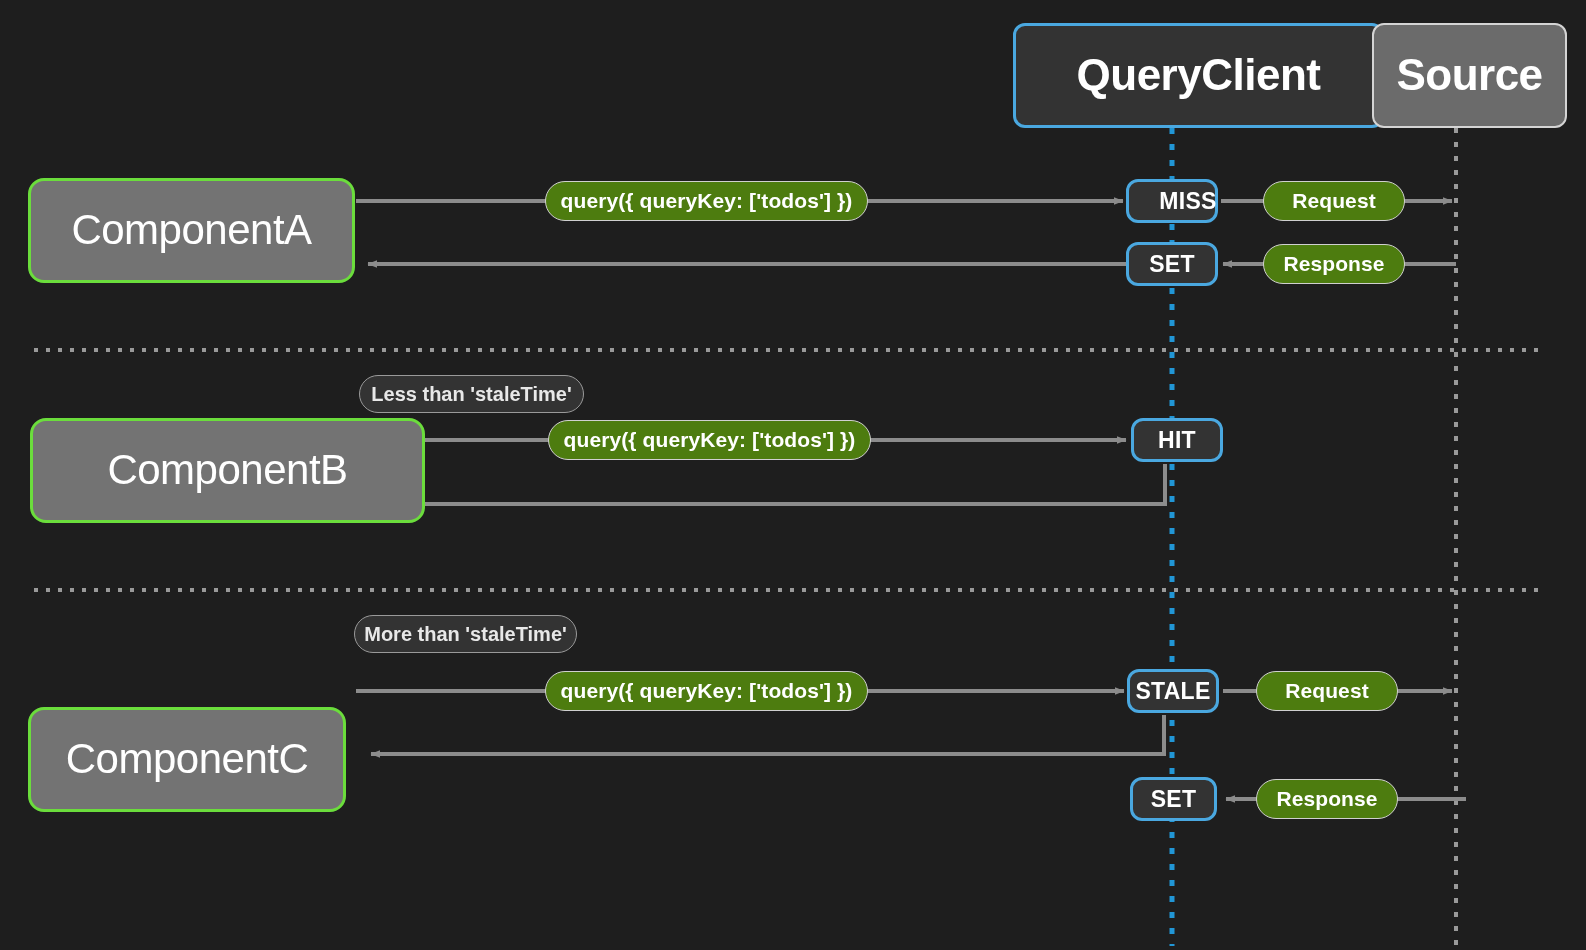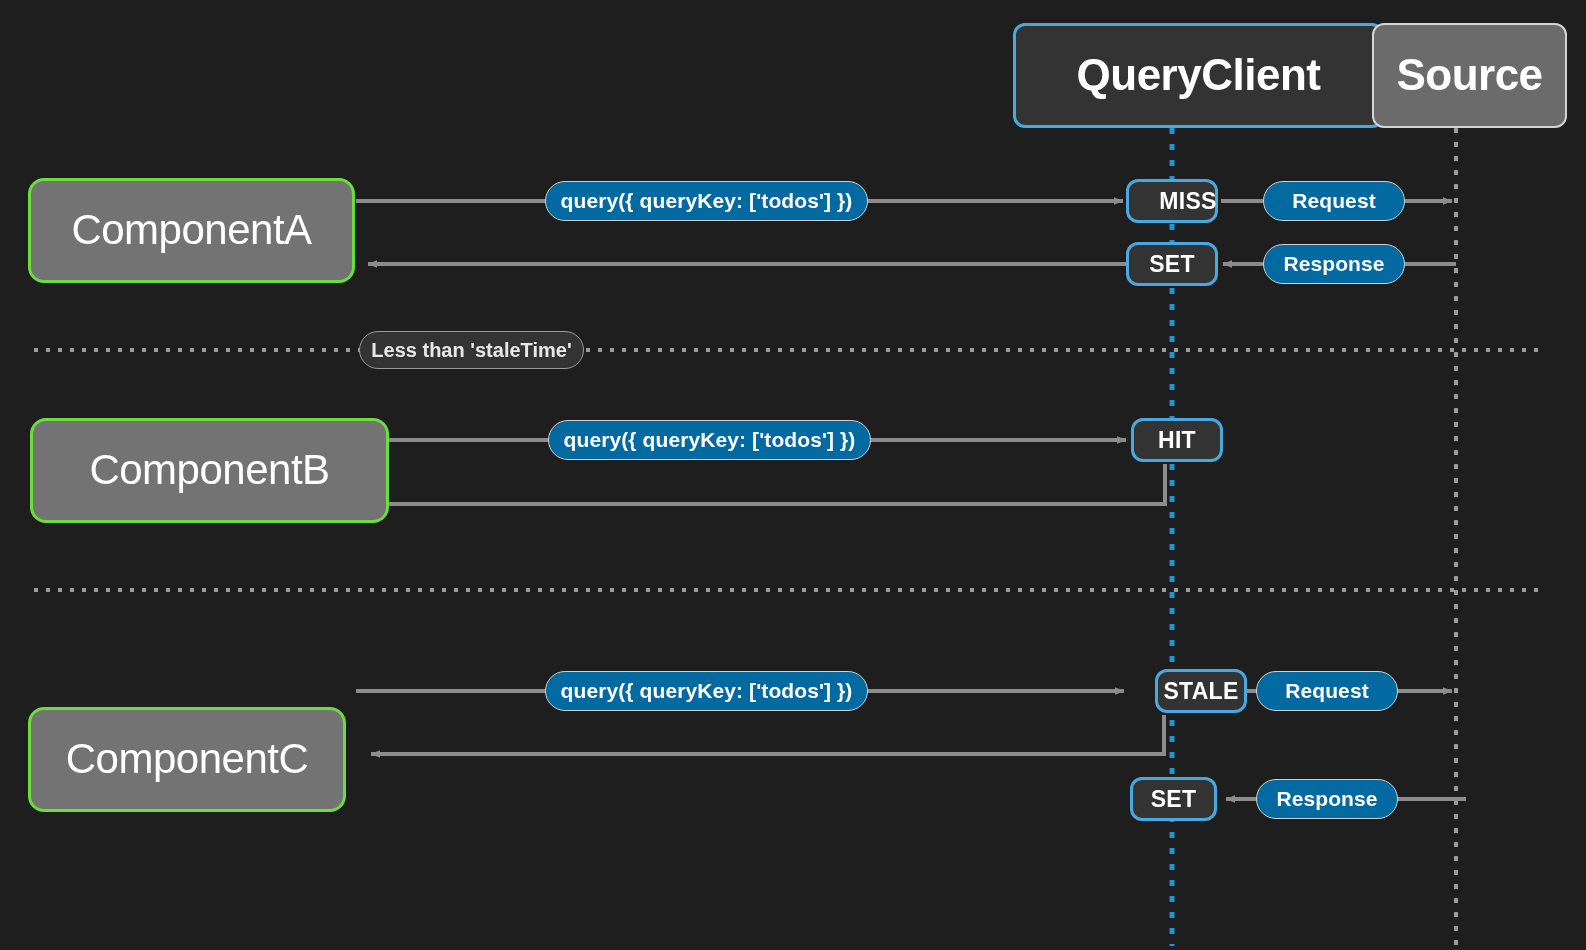--- a/index.html
+++ b/index.html
@@ -73,21 +73,21 @@
     font-size: 23px;
     font-weight: 700;
     padding: 0 12px;
     letter-spacing: 0.3px;
   }
   
   .pill {
     height: 40px;
     border-radius: 20px;
     border: 1.6px solid #d0d0d0;
-    background: #0369a1;
+    background: #4d7c0f;
     font-size: 21px;
     font-weight: 700;
     padding: 0 17px;
     letter-spacing: 0.1px;
     white-space: nowrap;
   }
   .pill.query {
     font-size: 21px;
     font-weight: 700;
   }
@@ -95,20 +95,21 @@
   .note-pill {
     height: 38px;
     border-radius: 19px;
     border: 1.6px solid #9a9a9a;
     background: #333333;
     color: #e8e8e8;
     font-size: 20px;
     font-weight: 700;
     padding: 0 16px;
     white-space: nowrap;
+    margin-top: 44px;
   }
 </style>
 </head>
 <body>
 
 <div id="stage">
 
   <svg id="diagram-svg" viewBox="0 0 1586 950">
     <defs>
       <marker id="arrowhead" markerWidth="10" markerHeight="8" refX="9.4" refY="4" orient="auto" markerUnits="userSpaceOnUse">
@@ -143,44 +144,45 @@
 
     <line x1="1466" y1="799" x2="1226" y2="799" stroke="#8c8c8c" stroke-width="4" marker-end="url(#arrowhead)"></line>
   </svg>
 
   <div class="node participant queryclient" style="left:1013px; top:23px; width:371px;">QueryClient</div>
 
   <div class="node participant source" style="left:1372px; top:23px; width:195px;">Source</div>
 
   <div class="node component" style="left:28px; top:178px; width:327px;">ComponentA</div>
 
-  <div class="node component" style="left:30px; top:418px; width:359px;">ComponentB</div>
+  <div class="node component" style="left:30px; top:418px; width:395px;">ComponentB</div>
 
   <div class="node component" style="left:28px; top:707px; width:318px;">ComponentC</div>
 
   <div class="node badge" style="left:1126px; top:179px; width:92px;padding-left:44px;">MISS</div>
 
   <div class="node badge" style="left:1126px; top:242px; width:92px;">SET</div>
 
   <div class="node badge" style="left:1131px; top:418px; width:92px;">HIT</div>
 
-  <div class="node badge" style="left:1127px; top:669px; width:92px;margin-left:28px;">STALE</div>
+  <div class="node badge" style="left:1127px; top:669px; width:92px;">STALE</div>
 
   <div class="node badge" style="left:1130px; top:777px; width:87px;">SET</div>
 
   <div class="node pill query" style="left:545px; top:181px; width:323px;">query({ queryKey: ['todos'] })</div>
 
   <div class="node pill" style="left:1263px; top:181px; width:142px;">Request</div>
 
   <div class="node pill" style="left:1263px; top:244px; width:142px;">Response</div>
 
   <div class="node pill query" style="left:548px; top:420px; width:323px;">query({ queryKey: ['todos'] })</div>
 
   <div class="node pill query" style="left:545px; top:671px; width:323px;">query({ queryKey: ['todos'] })</div>
 
   <div class="node pill" style="left:1256px; top:671px; width:142px;">Request</div>
 
   <div class="node pill" style="left:1256px; top:779px; width:142px;">Response</div>
 
   <div class="node note-pill" style="left:359px; top:331px; width:225px;">Less than 'staleTime'</div>
 
+  <div class="node note-pill" style="left:354px; top:571px; width:223px;">More than 'staleTime'</div>
 
 </div>
 
 </body></html>

